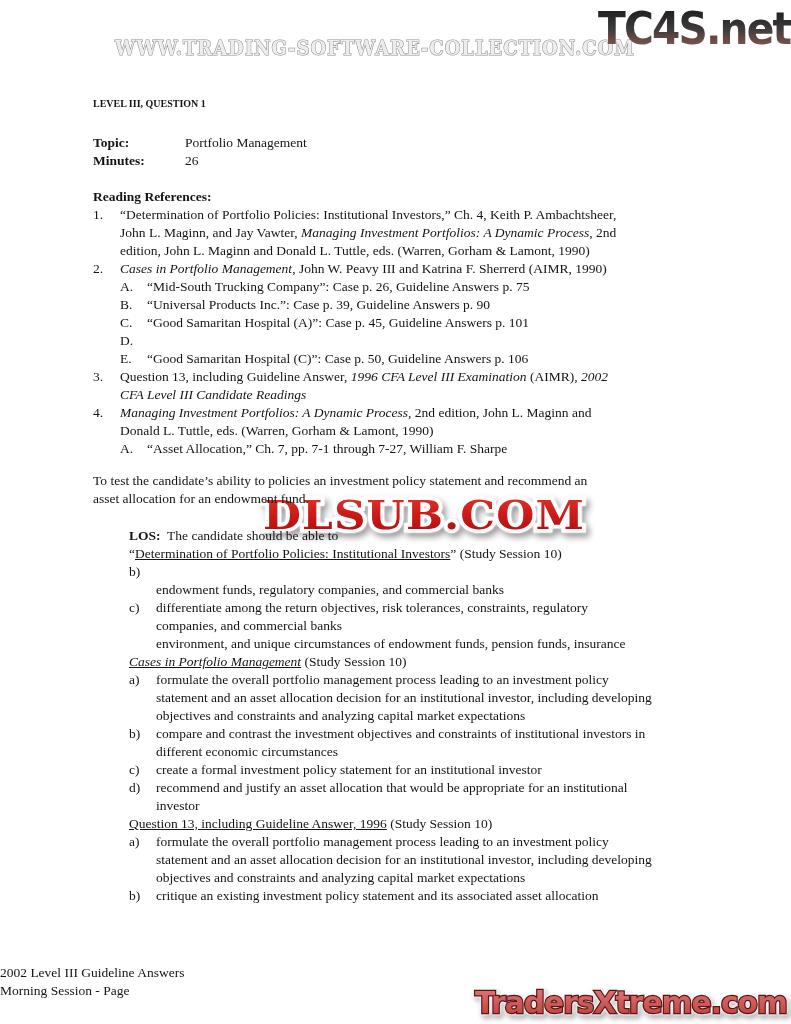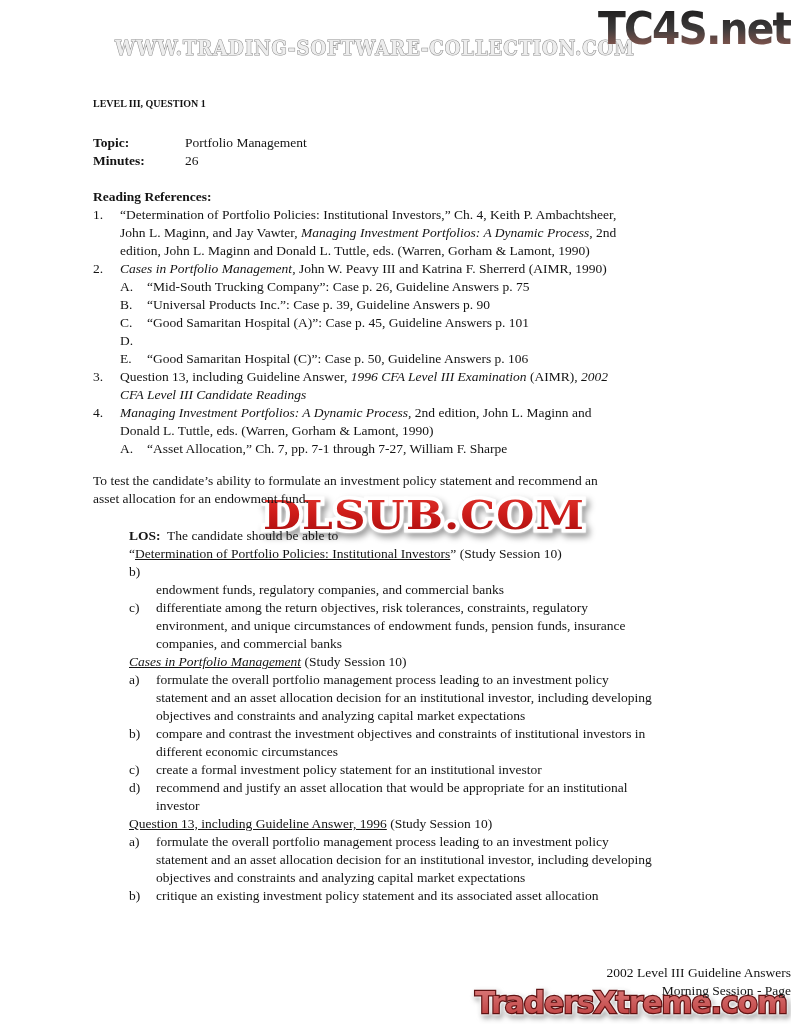--- a/index.html
+++ b/index.html
@@ -19,21 +19,21 @@
   .line.l0{padding-left:27px;}
   .line.l1{padding-left:54px;}
   .line.l0 > .marker{position:absolute;left:0;}
   .line.l1 > .marker{position:absolute;left:27px;}
   .b{font-weight:bold;}
   .i{font-style:italic;}
   .u{text-decoration:underline;}
   .purpose-sec{margin-top:14px;}
   .los-sec{margin-top:19px;margin-left:36px;}
   
-  .footer{position:absolute;left:0;top:964px;width:791px;text-align:right;
+  .footer{position:absolute;left:0;top:964px;width:791px;text-align:left;
           font-size:13.5px;line-height:18px;}
   
   .wm{position:absolute;pointer-events:none;}
   .wm svg{overflow:visible;display:block;}
   .wm-topsite{left:110px;top:26px;width:530px;height:40px;opacity:.95;}
   .wm-corner{left:596px;top:0px;width:195px;height:58px;}
   .wm-dlsub{left:252px;top:484px;width:345px;height:62px;
             filter:drop-shadow(0 0 1px #ffffff) drop-shadow(3px 4px 3px rgba(0,0,0,0.40));}
   .wm-traders{left:471px;top:977px;width:320px;height:48px;
             filter:drop-shadow(0 0 1px #ffffff) drop-shadow(0 0 2px #ffffff) drop-shadow(2px 3px 2px rgba(0,0,0,0.35));}
@@ -114,34 +114,34 @@
         <div class="line l0"><span class="marker">3.</span><span>Question 13, including Guideline Answer, </span><span class="i">1996 CFA Level III Examination</span><span> (AIMR), </span><span class="i">2002</span></div>
         <div class="line l0"><span class="i">CFA Level III Candidate Readings</span></div>
         <div class="line l0"><span class="marker">4.</span><span class="i">Managing Investment Portfolios: A Dynamic Process</span><span>, 2nd edition, John L. Maginn and</span></div>
         <div class="line l0"><span>Donald L. Tuttle, eds. (Warren, Gorham &amp; Lamont, 1990)</span></div>
         <div class="line l1"><span class="marker">A.</span><span>“Asset Allocation,” Ch. 7, pp. 7-1 through 7-27, William F. Sharpe</span></div>
       </div>
   </div>
 
   <div class="purpose-sec">
     <div class="lines-block">
-        <div class="line"><span>To test the candidate’s ability to formulate an investment policy statement and recommend an</span></div>
+        <div class="line"><span>To test the candidate’s ability to policies an investment policy statement and recommend an</span></div>
         <div class="line"><span>asset allocation for an endowment fund.</span></div>
       </div>
   </div>
 
   <div class="los-sec">
     <div class="lines-block">
         <div class="line"><span class="b">LOS:</span><span>  The candidate should be able to</span></div>
         <div class="line"><span>“</span><span class="u">Determination of Portfolio Policies: Institutional Investors</span><span>” (Study Session 10)</span></div>
         <div class="line l0"><span class="marker">b)</span></div>
         <div class="line l0"><span>endowment funds, regulatory companies, and commercial banks</span></div>
         <div class="line l0"><span class="marker">c)</span><span>differentiate among the return objectives, risk tolerances, constraints, regulatory</span></div>
+        <div class="line l0"><span>companies, and commercial banks</span></div>
         <div class="line l0"><span>environment, and unique circumstances of endowment funds, pension funds, insurance</span></div>
-        <div class="line l0"><span>companies, and commercial banks</span></div>
         <div class="line"><span class="i u">Cases in Portfolio Management</span><span> (Study Session 10)</span></div>
         <div class="line l0"><span class="marker">a)</span><span>formulate the overall portfolio management process leading to an investment policy</span></div>
         <div class="line l0"><span>statement and an asset allocation decision for an institutional investor, including developing</span></div>
         <div class="line l0"><span>objectives and constraints and analyzing capital market expectations</span></div>
         <div class="line l0"><span class="marker">b)</span><span>compare and contrast the investment objectives and constraints of institutional investors in</span></div>
         <div class="line l0"><span>different economic circumstances</span></div>
         <div class="line l0"><span class="marker">c)</span><span>create a formal investment policy statement for an institutional investor</span></div>
         <div class="line l0"><span class="marker">d)</span><span>recommend and justify an asset allocation that would be appropriate for an institutional</span></div>
         <div class="line l0"><span>investor</span></div>
         <div class="line"><span class="u">Question 13, including Guideline Answer, 1996</span><span> (Study Session 10)</span></div>

